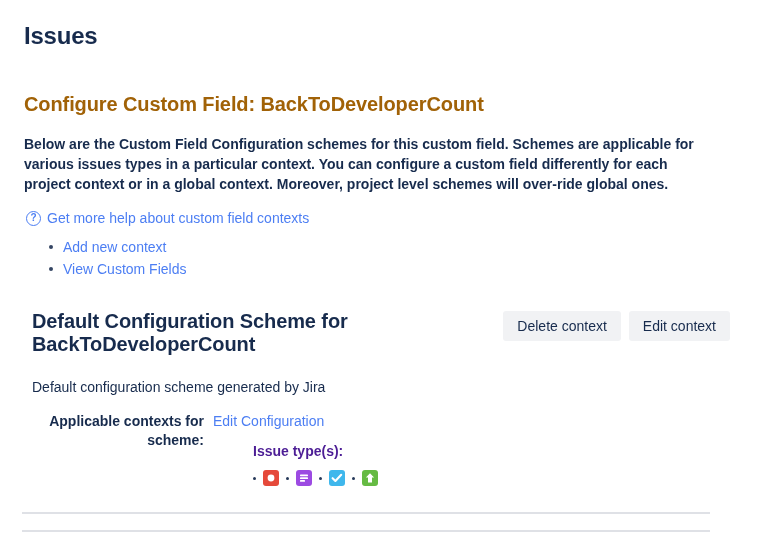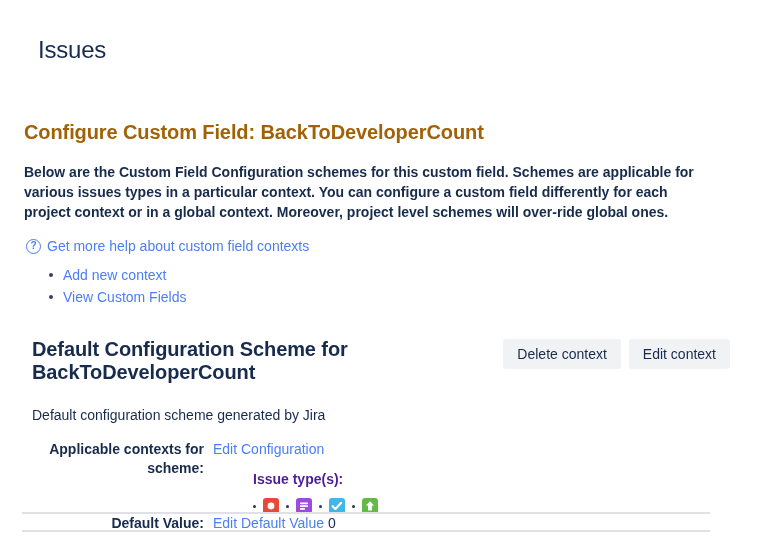--- a/index.html
+++ b/index.html
@@ -22,24 +22,24 @@
     height: 545px;
     background: #ffffff;
   }
   .content {
     padding: 0 24px 0 24px;
   }
 
   
   .page-title {
     font-size: 24px;
-    font-weight: normal;
+    font-weight: bold;
     color: #172b4d;
     letter-spacing: -0.2px;
-    margin: 14px;
+    margin: 0;
     padding: 22px 0 0 0;
     line-height: 28px;
   }
 
   
   .section-heading {
     font-size: 20px;
     font-weight: bold;
     color: #a16207;
     margin: 0;
@@ -295,26 +295,20 @@
               </span>
               <span class="sep-dot"></span>
               <span class="itype" id="it3" style="background: rgb(101, 186, 67);">
                 <svg width="16" height="16" viewBox="0 0 16 16">
                   <path d="M8 3.2 L12.1 7.6 L10.0 7.6 L10.0 12.6 L6.0 12.6 L6.0 7.6 L3.9 7.6 Z" fill="#ffffff"></path>
                 </svg>
               </span>
             </div>
           </td>
         </tr>
-        <tr class="default-row">
-          <td class="field-label">Default Value:</td>
-          <td class="field-value">
-            <a class="link">Edit Default Value</a><span class="val">0</span>
-          </td>
-        </tr>
       </tbody>
         </table>
     </div>
   </div>
 
   <div class="divider d1"></div>
   <div class="divider d2"></div>
 </div>
 
 </body></html>

